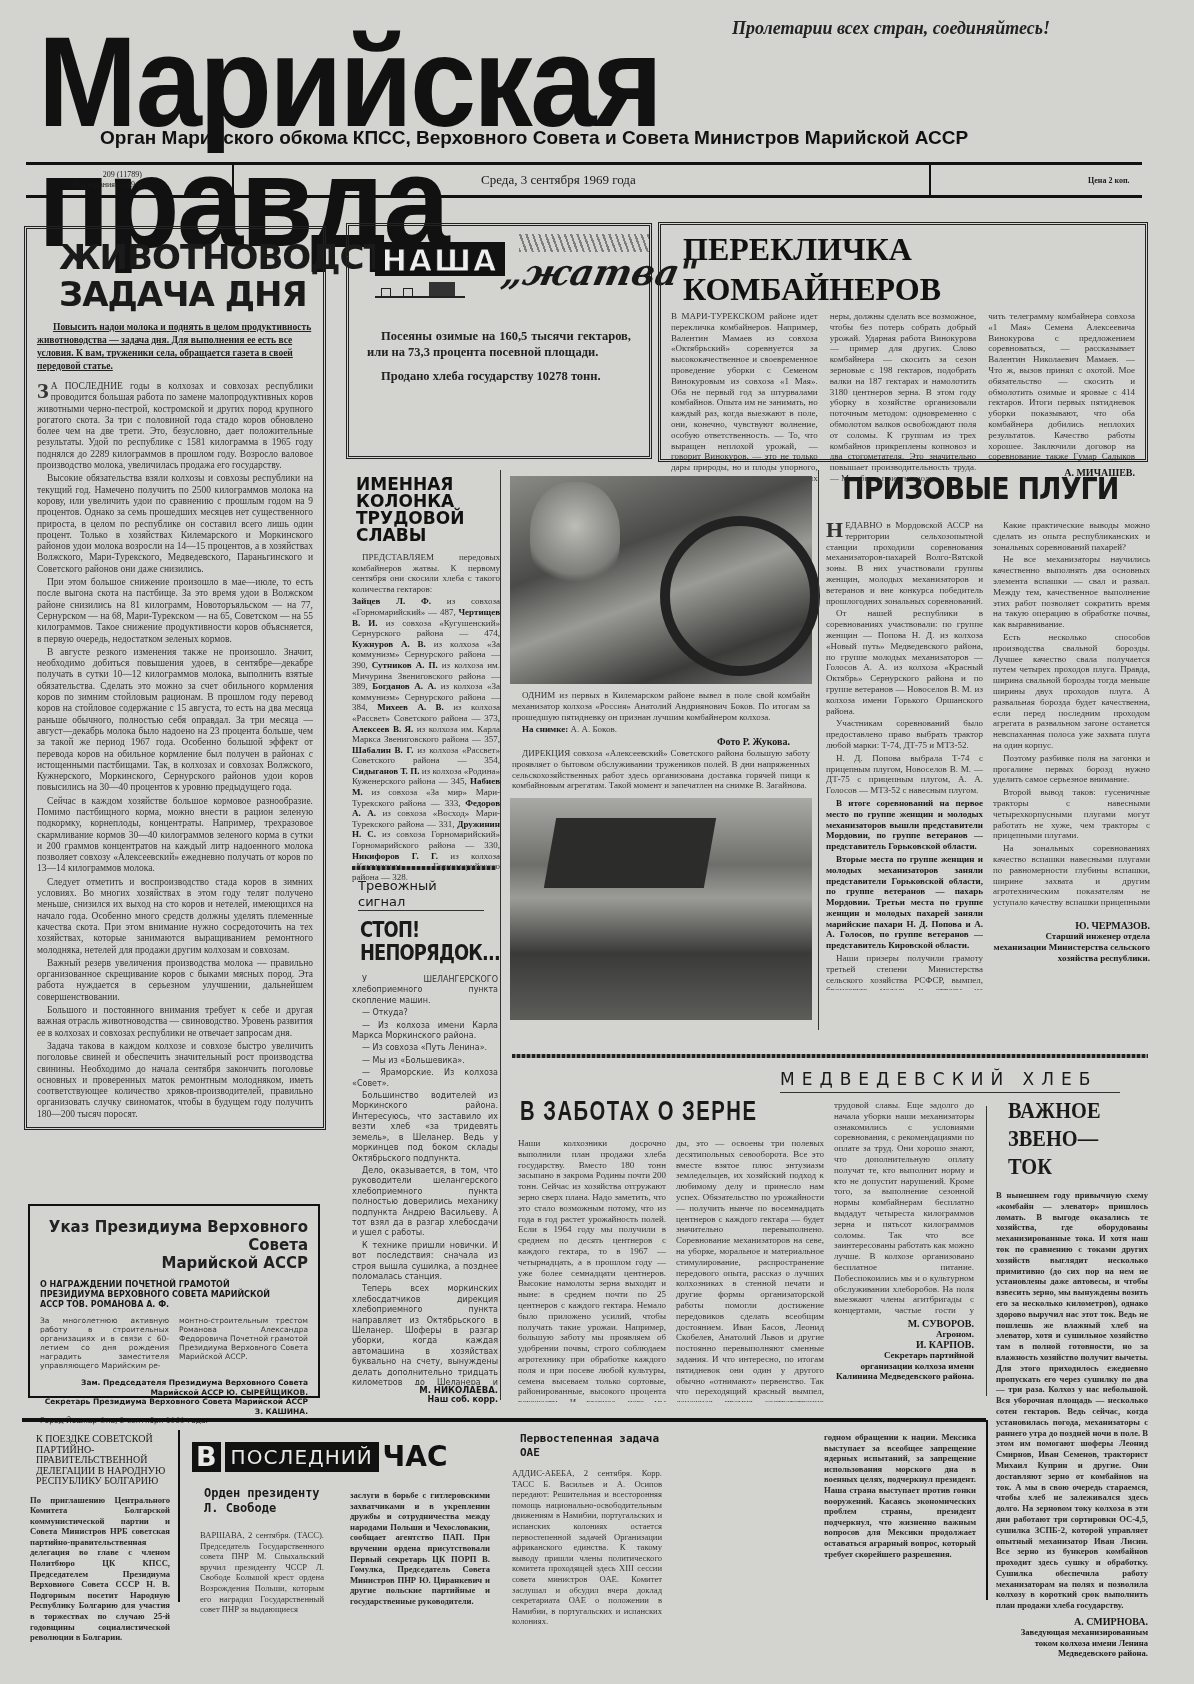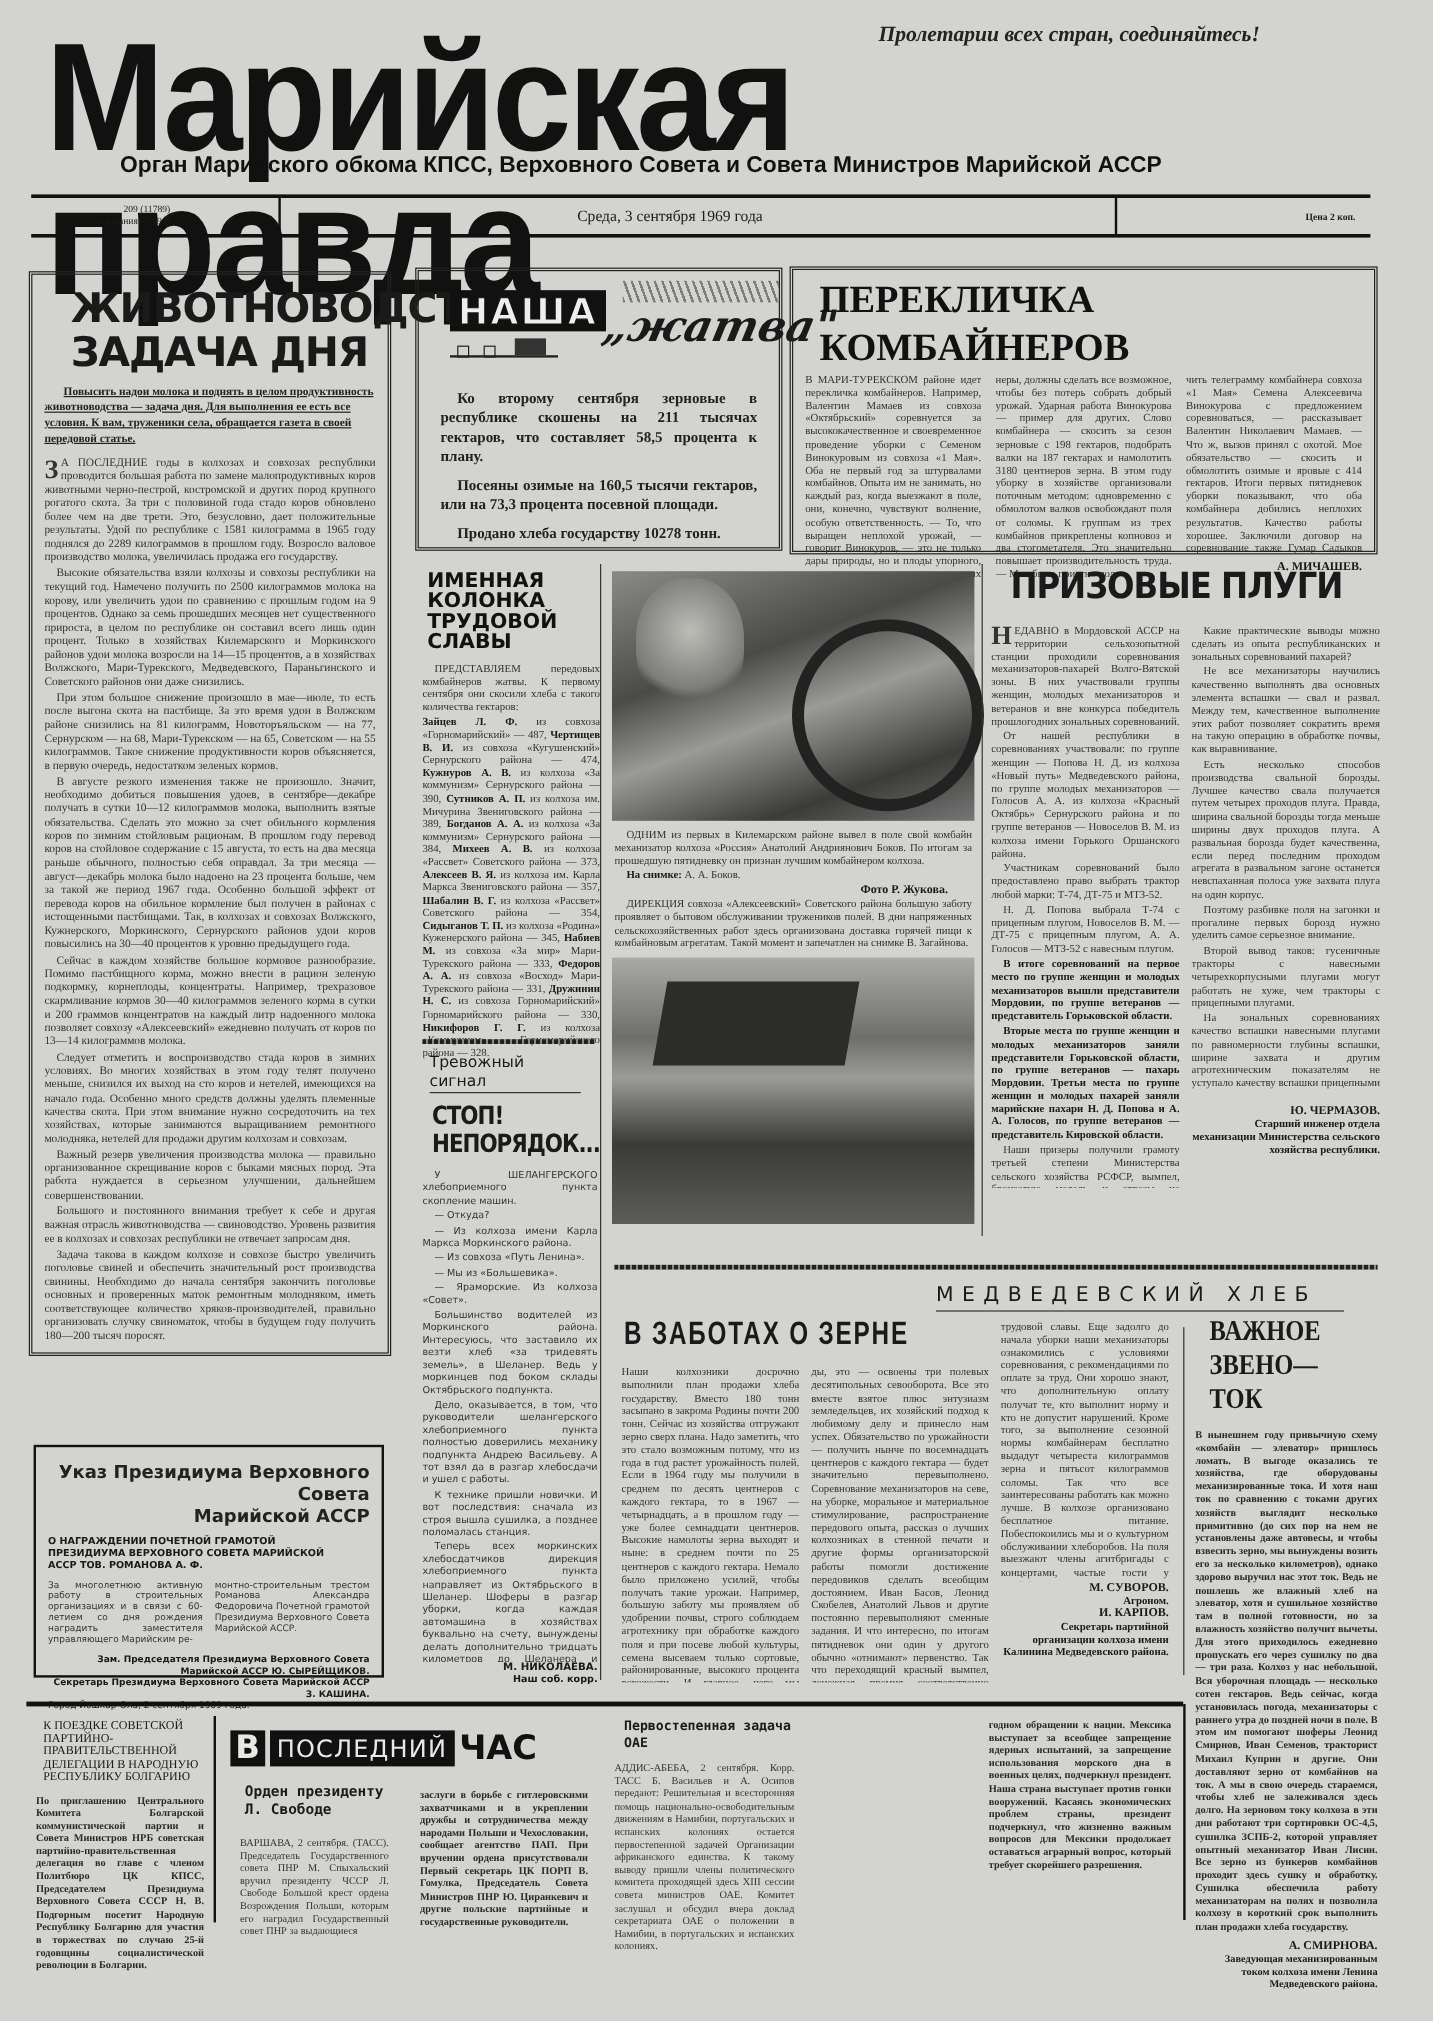--- a/index.html
+++ b/index.html
@@ -82,21 +82,20 @@
       <div class="inv" style="position:absolute;left:16px;top:8px;width:130px;height:34px;font-family:'DejaVu Sans',sans-serif;font-weight:bold;font-size:30px;line-height:34px;text-align:center;letter-spacing:2px;border:2px solid #111;box-sizing:border-box;-webkit-text-stroke:1px #111;color:#eee;">НАША</div>
       <div style="position:absolute;left:144px;top:18px;font-family:'DejaVu Serif',serif;font-style:italic;font-weight:bold;font-size:36px;line-height:40px;transform:skewX(-12deg);">„жатва"</div>
       <div style="position:absolute;left:16px;top:54px;width:90px;height:8px;border-bottom:2px solid #222;">
         <span style="position:absolute;left:6px;top:0;width:8px;height:8px;border:1px solid #222;"></span>
         <span style="position:absolute;left:28px;top:0;width:8px;height:8px;border:1px solid #222;"></span>
         <span style="position:absolute;left:54px;top:-6px;width:26px;height:14px;background:#333;"></span>
       </div>
       <div style="position:absolute;left:160px;top:0px;width:130px;height:18px;background:repeating-linear-gradient(70deg,#444 0 2px,transparent 2px 6px);opacity:.6;"></div>
     </div>
     <div style="font-size:12.5px;line-height:16px;font-weight:bold;color:#222;text-align:justify;padding:18px 8px 0 8px;">
-      <p style="margin:0 0 8px 0;text-indent:14px;">Ко второму сентября зерновые в республике скошены на 211 тысячах гектаров, что составляет 58,5 процента к плану.</p>
       <p style="margin:4px 0 8px 0;text-indent:14px;">Посеяны озимые на 160,5 тысячи гектаров, или на 73,3 процента посевной площади.</p>
       <p style="margin:0;text-indent:14px;">Продано хлеба государству 10278 тонн.</p>
     </div>
   </div>
 
   <div class="abs dbox" style="left:658px;top:222px;width:490px;height:240px;padding:4px 10px;box-sizing:border-box;">
     <div class="h-serif" style="font-size:32px;line-height:40px;margin-left:12px;color:#111;">ПЕРЕКЛИЧКА КОМБАЙНЕРОВ</div>
     <div style="display:flex;gap:12px;margin-top:2px;">
       <div class="body" style="flex:1;height:170px;font-size:9px;line-height:10.8px;">В МАРИ-ТУРЕКСКОМ районе идет перекличка комбайнеров. Например, Валентин Мамаев из совхоза «Октябрьский» соревнуется за высококачественное и своевременное проведение уборки с Семеном Винокуровым из совхоза «1 Мая». Оба не первый год за штурвалами комбайнов. Опыта им не занимать, но каждый раз, когда выезжают в поле, они, конечно, чувствуют волнение, особую ответственность. — То, что выращен неплохой урожай, — говорит Винокуров, — это не только дары природы, но и плоды упорного, самоотверженного труда многих людей. Вот поэтому мы, комбай-</div>
       <div class="body" style="flex:1;height:170px;font-size:9px;line-height:10.8px;">неры, должны сделать все возможное, чтобы без потерь собрать добрый урожай. Ударная работа Винокурова — пример для других. Слово комбайнера — скосить за сезон зерновые с 198 гектаров, подобрать валки на 187 гектарах и намолотить 3180 центнеров зерна. В этом году уборку в хозяйстве организовали поточным методом: одновременно с обмолотом валков освобождают поля от соломы. К группам из трех комбайнов прикреплены копновоз и два стогометателя. Это значительно повышает производительность труда. — Мне было приятно полу-</div>

